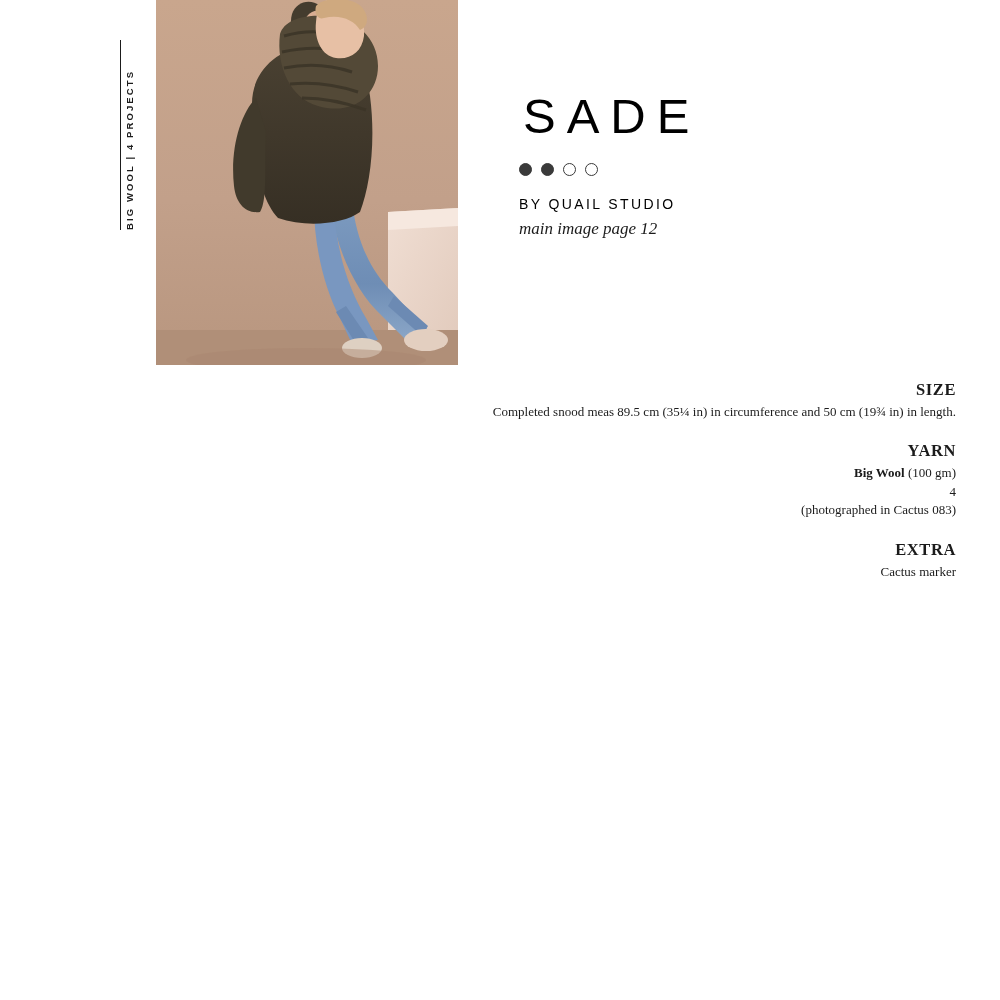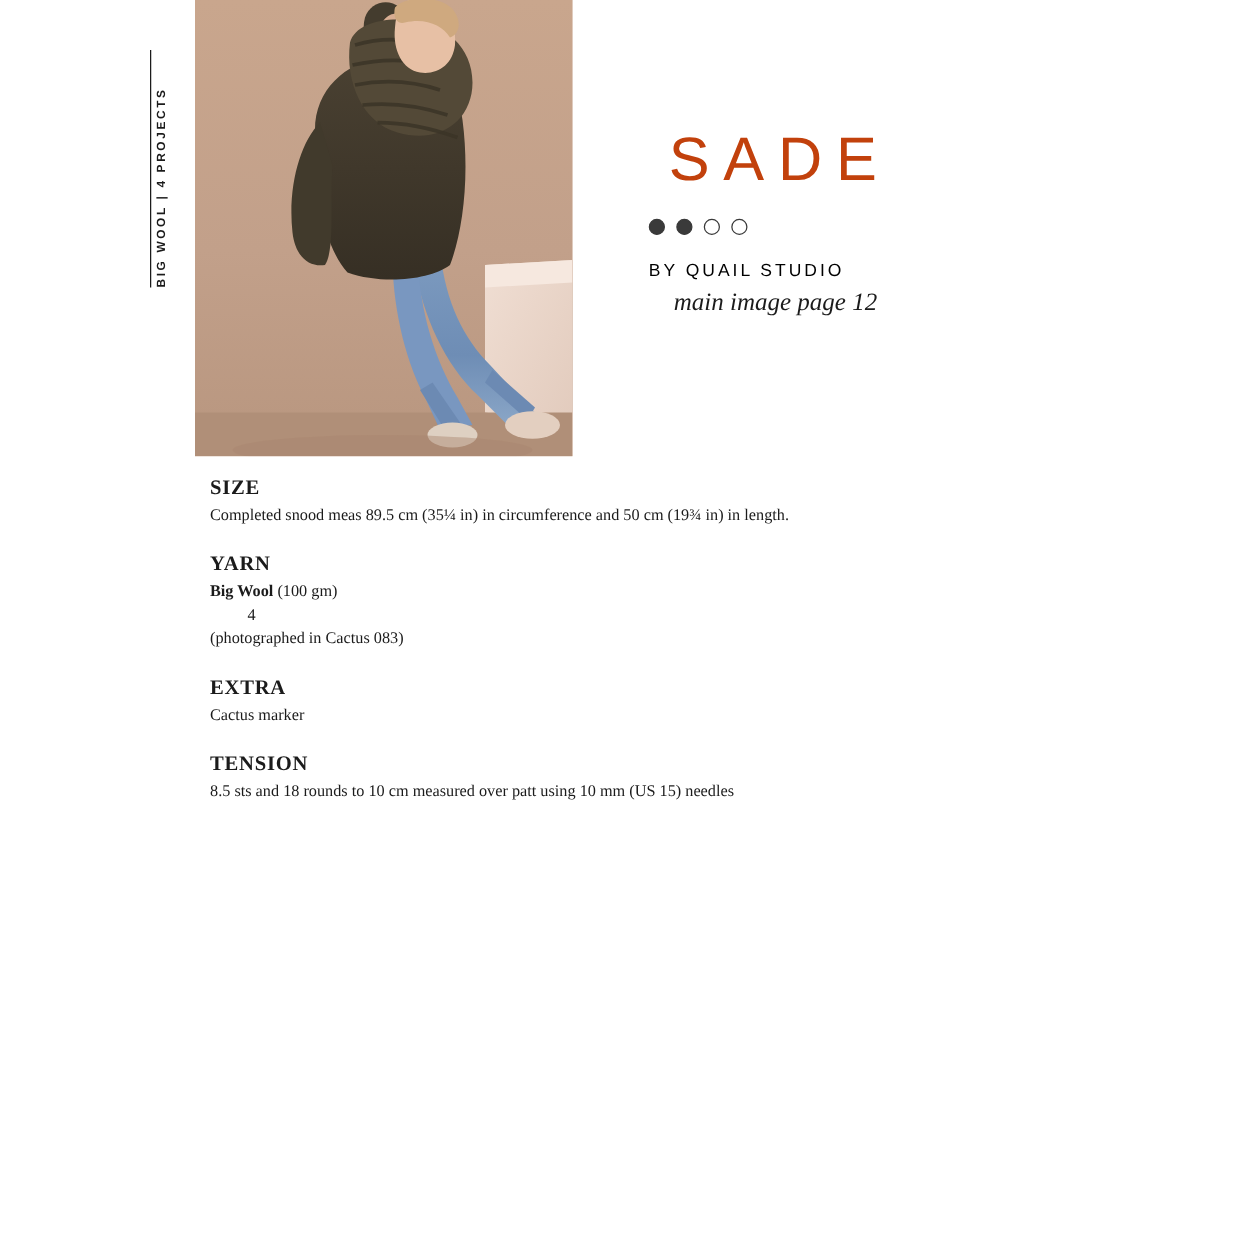--- a/index.html
+++ b/index.html
@@ -64,22 +64,22 @@
     left: 519px;
     top: 88px;
     width: 420px;
   }
   .title {
     font-family: "Liberation Sans", sans-serif;
     font-size: 49px;
     font-weight: 400;
     letter-spacing: 11px;
     line-height: 1;
-    color: #c2410c;
-    margin: 16px;
+    color: #000000;
+    margin: 4px;
   }
   .dots {
     margin-top: 22px;
     display: flex;
     gap: 9px;
     align-items: center;
   }
   .dot {
     width: 13px;
     height: 13px;
@@ -92,31 +92,31 @@
     margin-top: 20px;
     font-family: "Liberation Sans", sans-serif;
     font-size: 14px;
     letter-spacing: 2.4px;
     color: #000000;
   }
   .subline {
     margin-top: 7px;
     font-family: "Liberation Serif", serif;
     font-style: italic;
-    font-size: 20px;
+    font-size: 17px;
     color: #1b1b1b;
-    margin-left: 20px;
   }
 
   
   .content {
     position: absolute;
-    left: 168px;
+    left: 156px;
     top: 380px;
     width: 800px;
+    text-align: right;
   }
   .section { margin-bottom: 20px; }
   .section:last-child { margin-bottom: 0; }
   .sec-head {
     font-family: "Liberation Serif", serif;
     font-weight: 700;
     font-size: 16.5px;
     letter-spacing: 0.6px;
     margin: 0 0 3px 0;
   }
@@ -226,18 +226,14 @@
     <p class="sec-line indent">4</p>
     <p class="sec-line">(photographed in Cactus 083)</p>
   </div>
 
 
   <div class="section gap-top">
     <p class="sec-head">EXTRA</p>
     <p class="sec-line">Cactus marker</p>
   </div>
 
-  <div class="section gap-top">
-    <p class="sec-head">TENSION</p>
-    <p class="sec-line">8.5 sts and 18 rounds to 10 cm measured over patt using 10 mm (US 15) needles</p>
-  </div>
 
 </div>
 
 </body></html>

